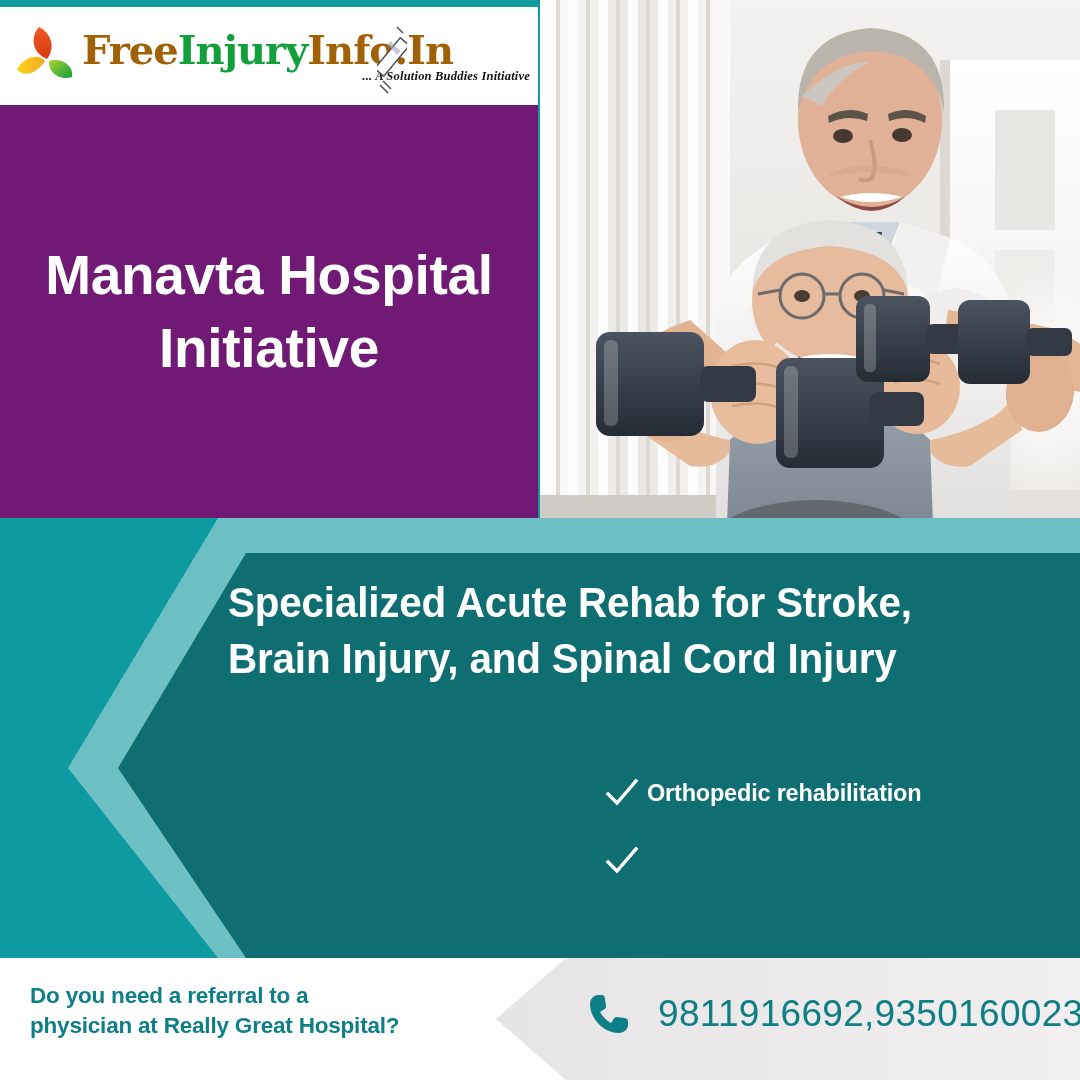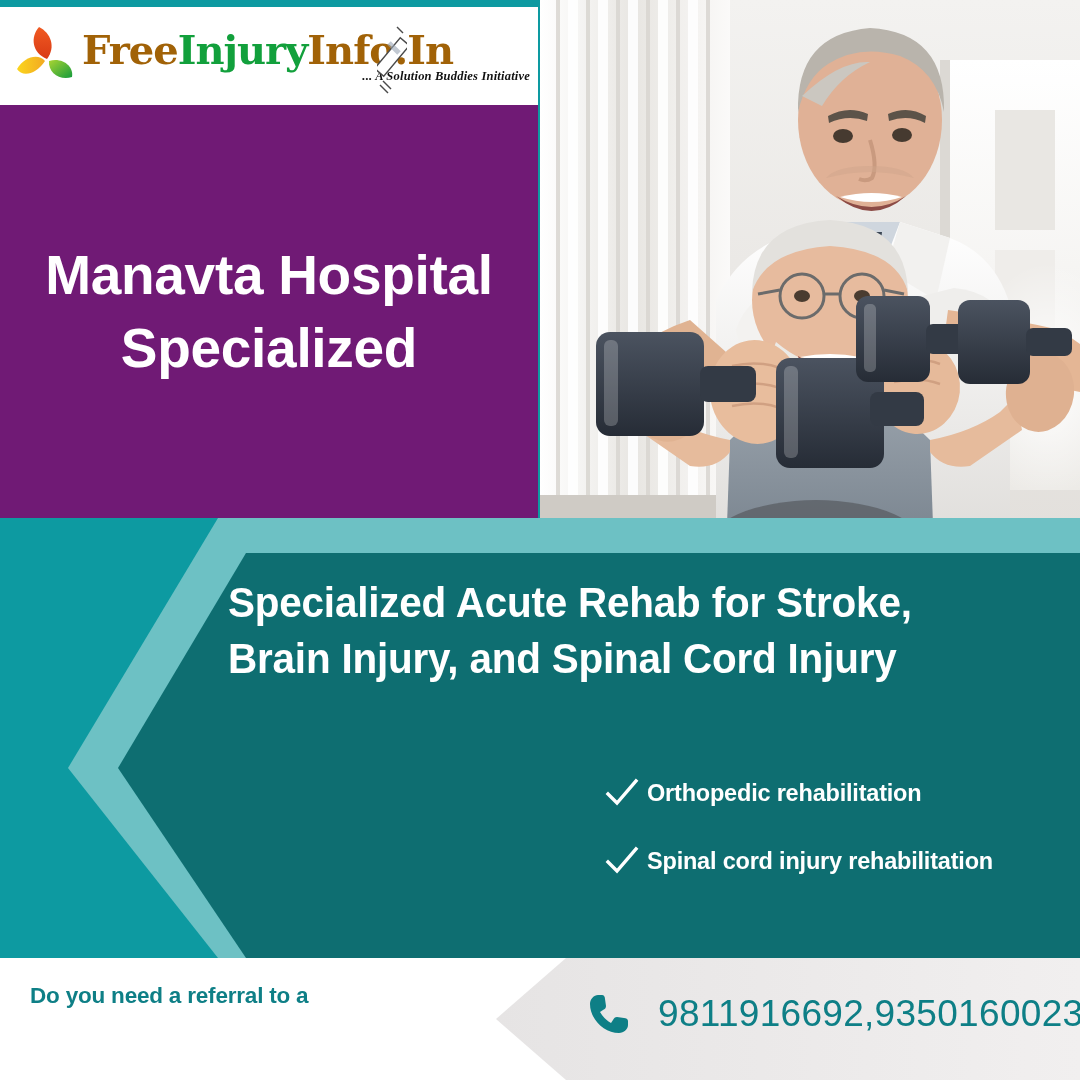--- a/index.html
+++ b/index.html
@@ -255,21 +255,21 @@
             <path d="M12 20 L22 30" stroke="#9aa6b5" stroke-width="5" opacity=".6"></path>
           </svg>
         </div>
       </div>
     </div>
   </div>
 
   <div class="title-panel">
     <div class="title-text">
       <div>Manavta Hospital</div>
-      <div>Specialized</div>
+      <div>Initiative</div>
     </div>
   </div>
 
   <div class="chev-light">
     <svg viewBox="0 0 1080 440" xmlns="http://www.w3.org/2000/svg" aria-hidden="true">
       <path d="M218 0 L1080 0 L1080 440 L218 440 L68 250 Z" fill="#6dc1c4"></path>
     </svg>
   </div>
 
   <div class="chev-dark">
@@ -291,39 +291,39 @@
         </svg>
       </span>
       <span class="bullet-label">Orthopedic rehabilitation</span>
     </div>
     <div class="bullet">
       <span class="check">
         <svg viewBox="0 0 34 30" xmlns="http://www.w3.org/2000/svg" aria-hidden="true">
           <path d="M3 16 L12 25 L31 3" fill="none" stroke="#ffffff" stroke-width="3.4" stroke-linecap="square"></path>
         </svg>
       </span>
-      <span class="bullet-label">Spinal cord injury rehabilitation</span>
     </div>
   </div>
 
   <div class="footer">
     <div class="footer-grey">
       <svg viewBox="0 0 1080 122" xmlns="http://www.w3.org/2000/svg" aria-hidden="true" style="display:block;width:1080px;height:122px;">
         <defs>
           <linearGradient id="fgrey" x1="0" y1="0" x2="1" y2="0">
             <stop offset="0" stop-color="#e6e4e4"></stop>
               <stop offset="1" stop-color="#f1efef"></stop>
           </linearGradient>
         </defs>
         <rect width="1080" height="122" fill="#ffffff"></rect>
         <path d="M566 0 L1080 0 L1080 122 L566 122 L496 61 Z" fill="url(#fgrey)"></path>
       </svg>
     </div>
     <div class="footer-left">
       <div>Do you need a referral to a</div>
+      <div>physician at Really Great Hospital?</div>
     </div>
     <div class="footer-phone-row">
       <span class="phone-ic">
         <svg viewBox="0 0 46 46" xmlns="http://www.w3.org/2000/svg" aria-hidden="true">
           <path d="M12 4 C8 4 4 8 4 13 C4 28 18 42 33 42 C38 42 42 38 42 34 L42 30
                    C42 28 40 27 38 27 L31 26 C29 26 28 27 27 29 L25 32
                    C20 29 17 26 14 21 L17 19 C19 18 20 17 20 15 L19 8
                    C19 6 18 4 16 4 Z" fill="#0e7f86"></path>
         </svg>
       </span>

